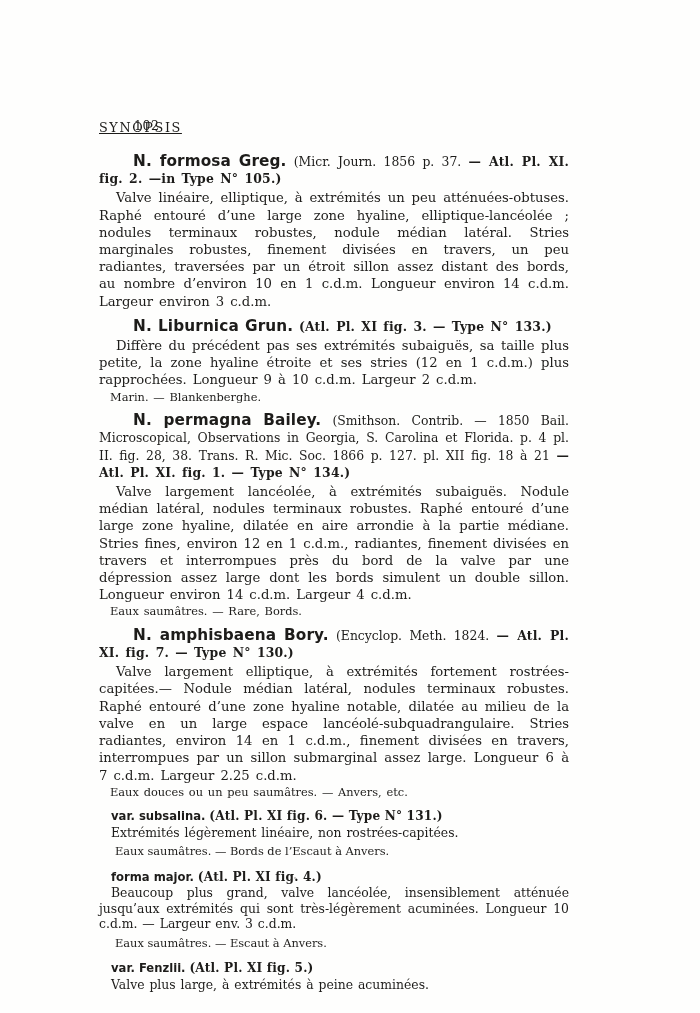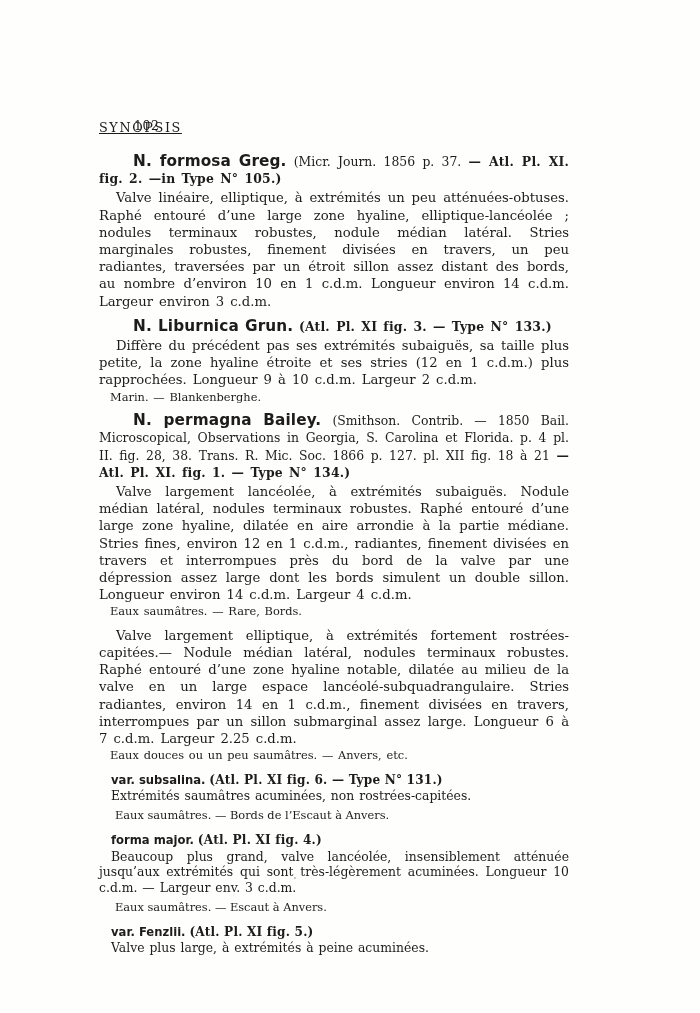--- a/index.html
+++ b/index.html
@@ -137,27 +137,30 @@
 
     <section class="species">
       <p class="shead"><span class="sname">N. permagna Bailey.</span>
         <span class="cite">(Smithson. Contrib. — 1850 Bail. Microscopical, Observations in Georgia, S. Carolina et Florida. p. 4 pl. II. fig. 28, 38. Trans. R. Mic. Soc. 1866 p. 127. pl. XII fig. 18 à 21</span>
         <span class="cite cite-b">— Atl. Pl. XI. fig. 1. — Type N° 134.)</span></p>
       <p class="desc">Valve largement lancéolée, à extrémités subaiguës. Nodule médian latéral, nodules terminaux robustes. Raphé entouré d’une large zone hyaline, dilatée en aire arrondie à la partie médiane. Stries fines, environ 12 en 1 c.d.m., radiantes, finement divisées en travers et interrompues près du bord de la valve par une dépression assez large dont les bords simulent un double sillon. Longueur environ 14 c.d.m. Largeur 4 c.d.m.</p>
       <p class="habitat">Eaux saumâtres. — Rare, Bords.</p>
     </section>
 
     <section class="species">
+      <p class="shead"><span class="sname">N. amphisbaena Bory.</span>
+        <span class="cite">(Encyclop. Meth. 1824.</span>
+        <span class="cite cite-b">— Atl. Pl. XI. fig. 7. — Type N° 130.)</span></p>
       <p class="desc">Valve largement elliptique, à extrémités fortement rostrées-capitées.— Nodule médian latéral, nodules terminaux robustes. Raphé entouré d’une zone hyaline notable, dilatée au milieu de la valve en un large espace lancéolé-subquadrangulaire. Stries radiantes, environ 14 en 1 c.d.m., finement divisées en travers, interrompues par un sillon submarginal assez large. Longueur 6 à 7 c.d.m. Largeur 2.25 c.d.m.</p>
       <p class="habitat">Eaux douces ou un peu saumâtres. — Anvers, etc.</p>
 
       <div class="variant">
         <p class="vhead"><span class="vname">var. subsalina.</span>
           <span class="vcite">(Atl. Pl. XI fig. 6. — Type N° 131.)</span></p>
-        <p class="vdesc">Extrémités saumâtres acuminées, non rostrées-capitées.</p>
+        <p class="vdesc">Extrémités légèrement linéaire, non rostrées-capitées.</p>
         <p class="vhab">Eaux saumâtres. — Bords de l’Escaut à Anvers.</p>
       </div>
 
       <div class="variant">
         <p class="vhead"><span class="vname">forma major.</span>
           <span class="vcite">(Atl. Pl. XI fig. 4.)</span></p>
         <p class="vdesc">Beaucoup plus grand, valve lancéolée, insensiblement atténuée jusqu’aux extrémités qui sont très-légèrement acuminées. Longueur 10 c.d.m. — Largeur env. 3 c.d.m.</p>
         <p class="vhab">Eaux saumâtres. — Escaut à Anvers.</p>
       </div>
 

